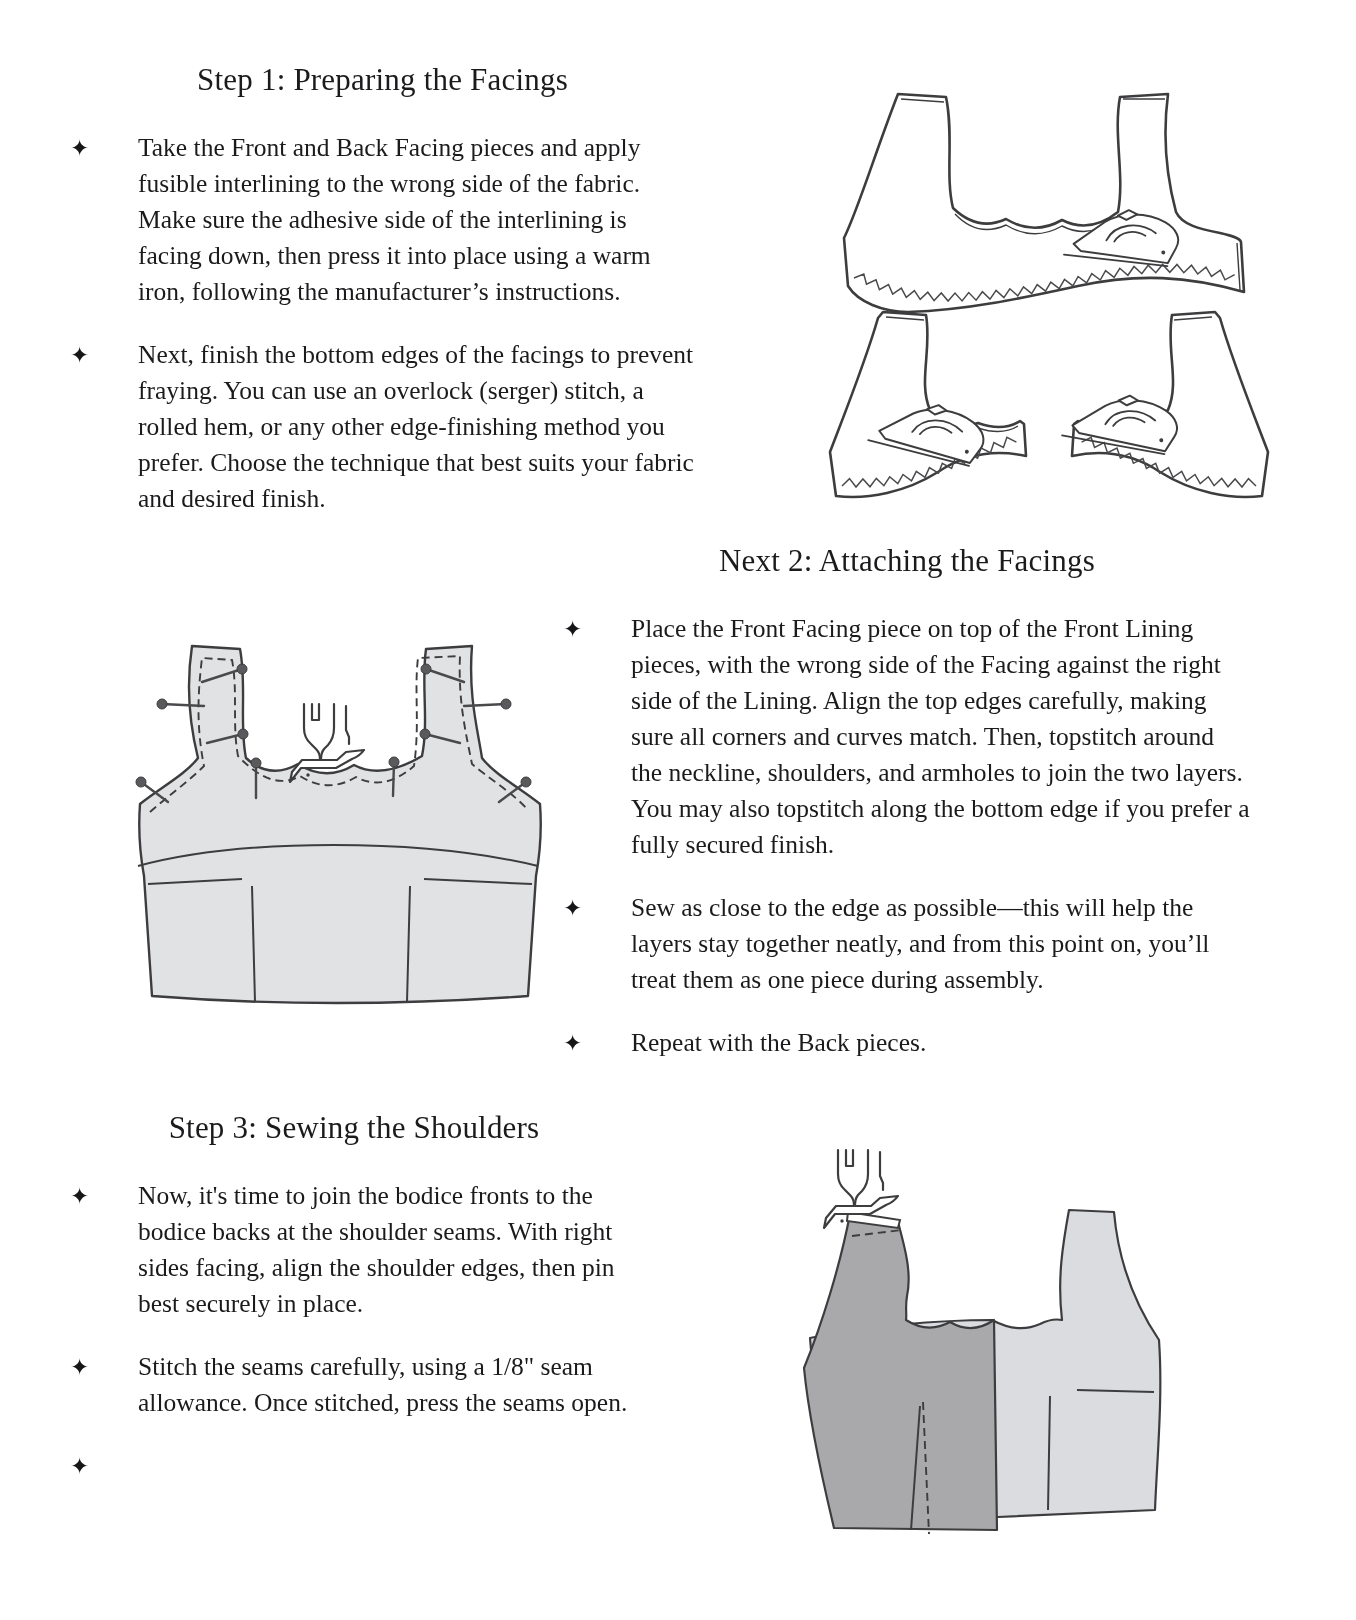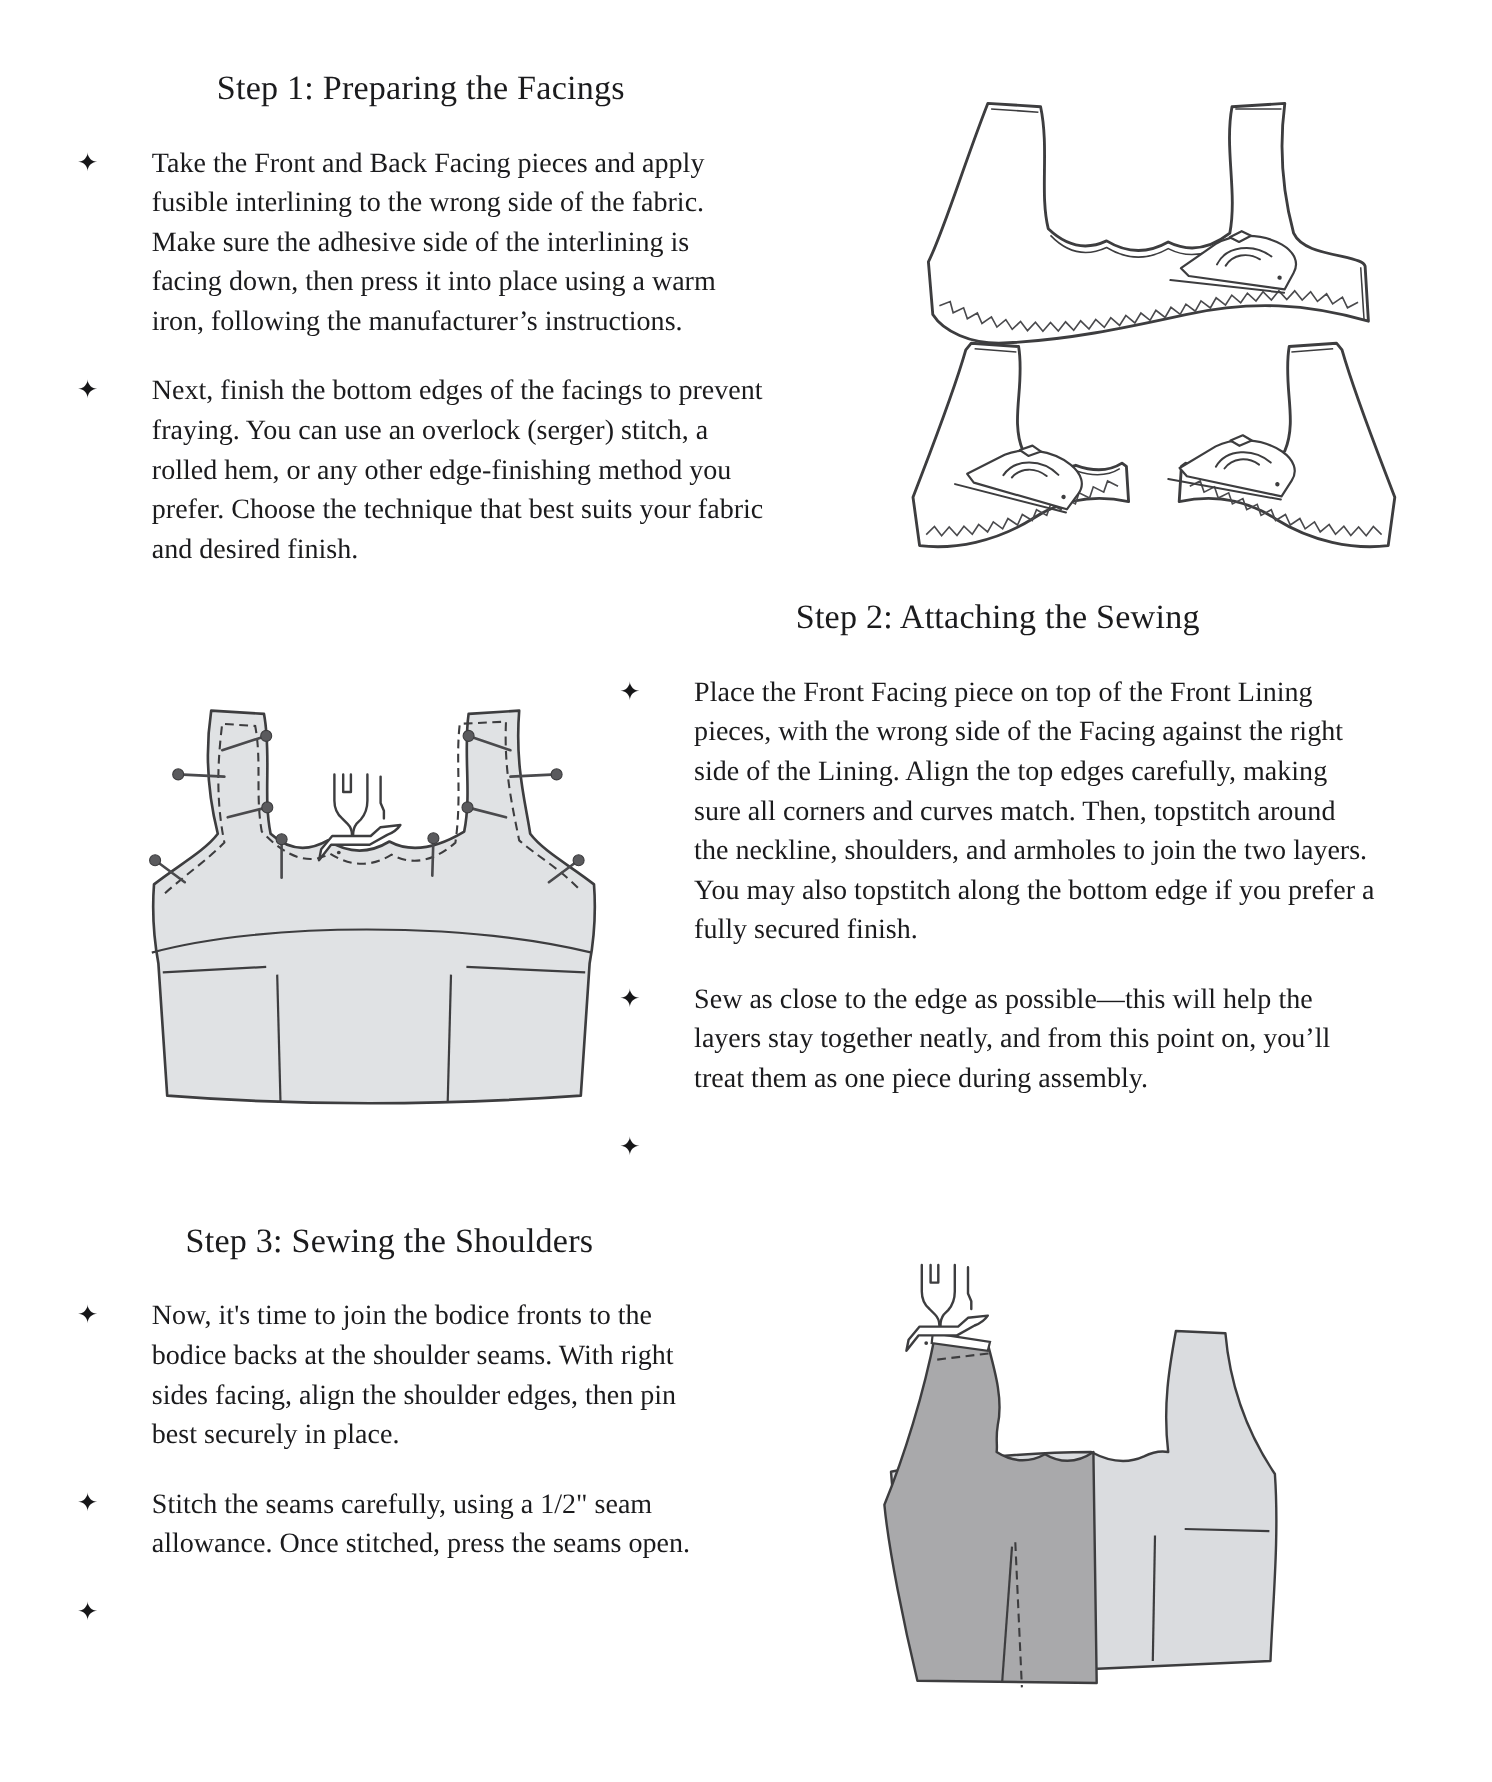--- a/index.html
+++ b/index.html
@@ -122,32 +122,33 @@
         <path class="iron-stroke" d="M 34,38 C 40,20 64,14 82,24"></path>
         <path class="iron-stroke" d="M 42,38 C 47,27 60,23 72,28"></path>
         <path class="iron-part" d="M 42,12 l 10,-7 l 9,3 l -10,7 Z"></path>
         <circle cx="92" cy="42" r="2" fill="#3d3d3f"></circle>
         <path class="iron-stroke" d="M -6,58 L 98,55"></path>
       </g>
     </svg>
   </div>
 
   <section class="abs" id="step2-block">
-    <h2 class="step-title">Step 2: Attaching the Sewing</h2>
+    <h2 class="step-title">Next 2: Attaching the Facings</h2>
     <ul class="bullets">
       <li class="bullet">
         <span class="star">✦</span>
         <div class="bullet-text">Place the Front Facing piece on top of the Front Lining pieces, with the wrong side of the Facing against the right side of the Lining. Align the top edges carefully, making sure all corners and curves match.  Then, topstitch around the neckline, shoulders, and armholes to join the two layers. You may also topstitch along the bottom edge if you prefer a fully secured finish.</div>
       </li>
       <li class="bullet">
         <span class="star">✦</span>
         <div class="bullet-text">Sew as close to the edge as possible—this will help the layers stay together neatly, and from this point on, you’ll treat them as one piece during assembly.</div>
       </li>
       <li class="bullet">
         <span class="star">✦</span>
+        <div class="bullet-text">Repeat with the Back pieces.</div>
       </li>
     </ul>
   </section>
 
   <div class="abs" id="step2-illus">
     <svg width="482" height="406" viewBox="0 0 482 406">
       <g>
         <path class="fill-light" d="M 100,40 L 148,43
           C 155,80 147,118 154,152
           Q 178,174 206,158 Q 234,176 262,159 Q 290,174 330,150
@@ -235,21 +236,21 @@
 
   <section class="abs" id="step3-block">
     <h2 class="step-title">Step 3: Sewing the Shoulders</h2>
     <ul class="bullets">
       <li class="bullet">
         <span class="star">✦</span>
         <div class="bullet-text">Now, it's time to join the bodice fronts to the bodice backs at the shoulder seams. With right sides facing, align the shoulder edges, then pin best securely in place.</div>
       </li>
       <li class="bullet">
         <span class="star">✦</span>
-        <div class="bullet-text">Stitch the seams carefully, using a 1/2" seam allowance. Once stitched, press the seams open.</div>
+        <div class="bullet-text">Stitch the seams carefully, using a 1/8" seam allowance. Once stitched, press the seams open.</div>
       </li>
       <li class="bullet">
         <span class="star">✦</span>
       </li>
     </ul>
   </section>
 
   <div class="abs" id="step3-illus">
     <svg width="482" height="462" viewBox="0 0 482 462">
 

